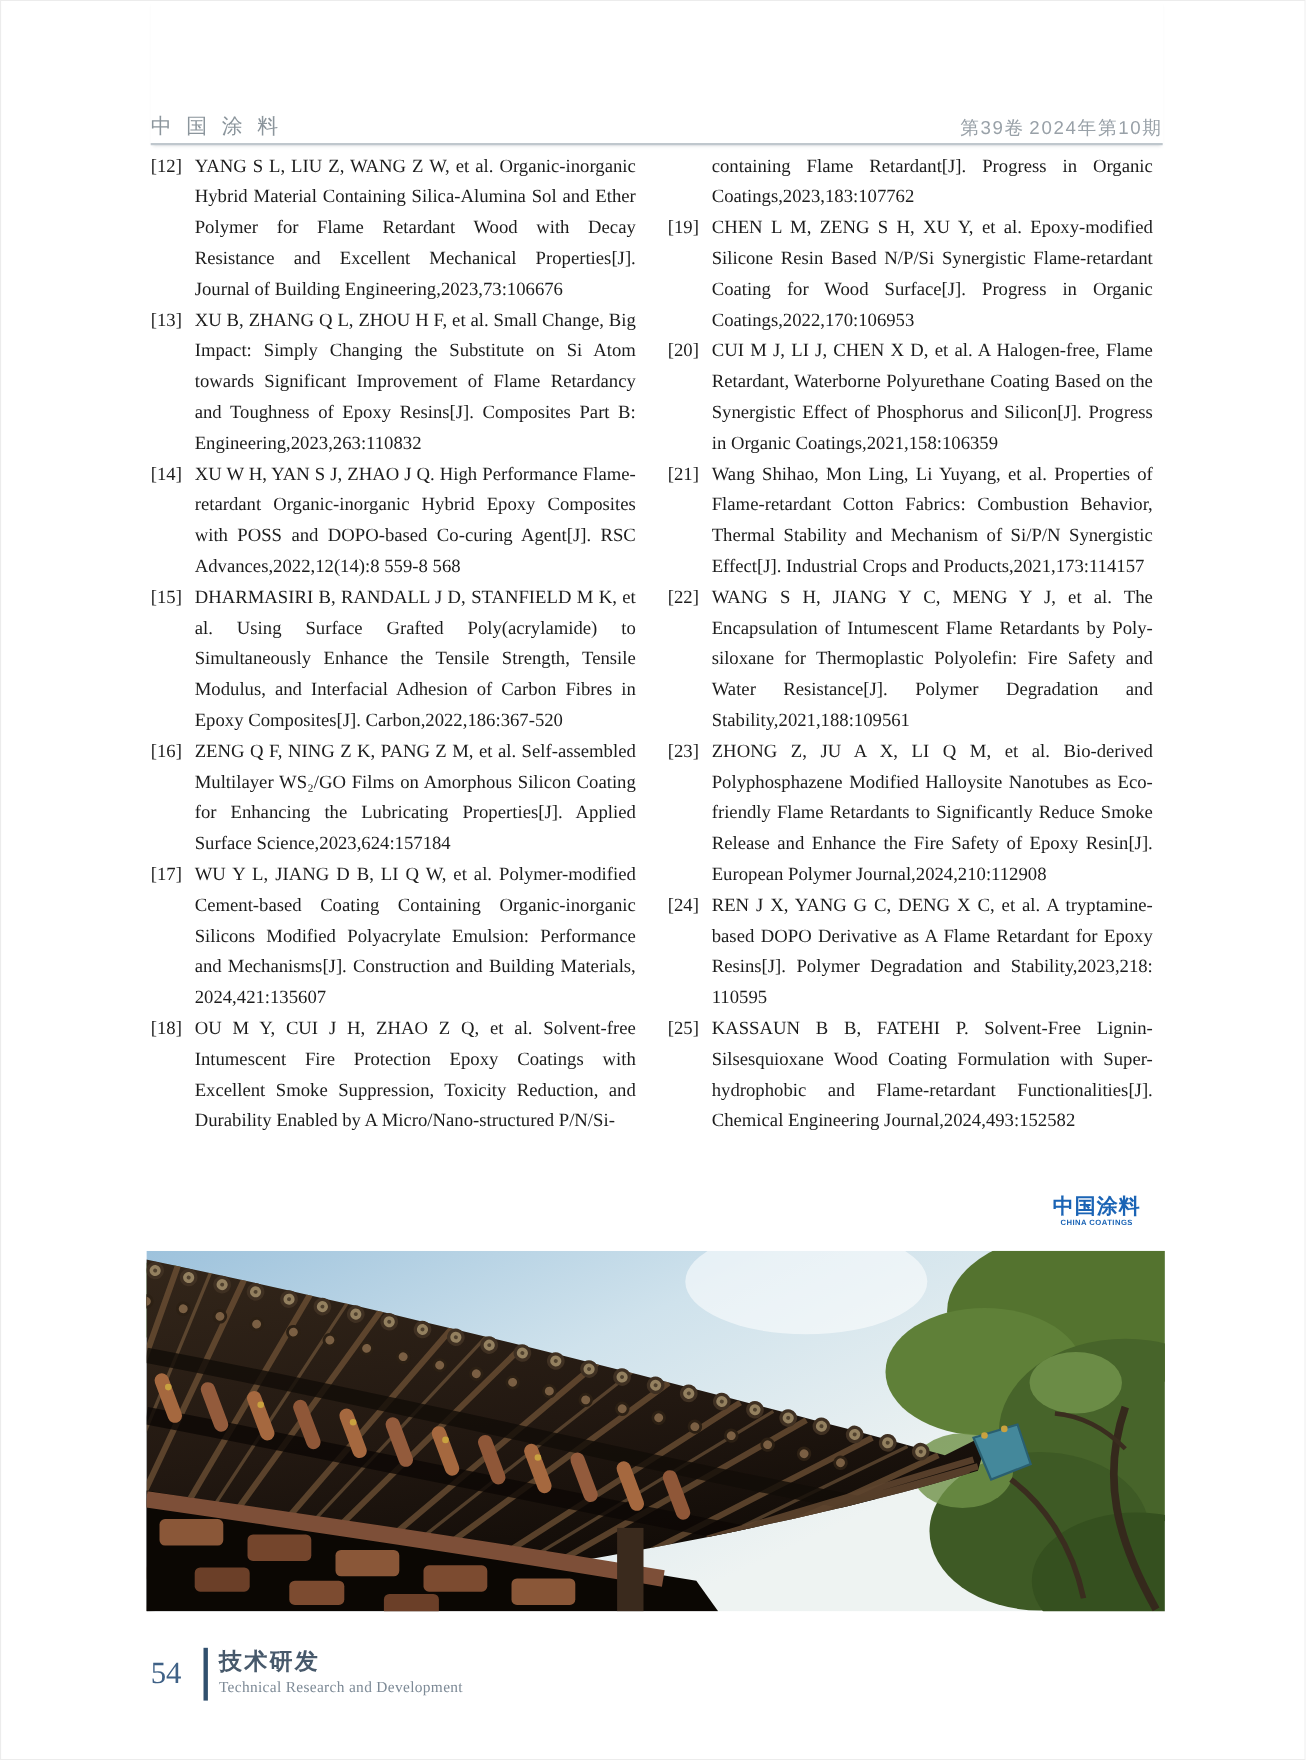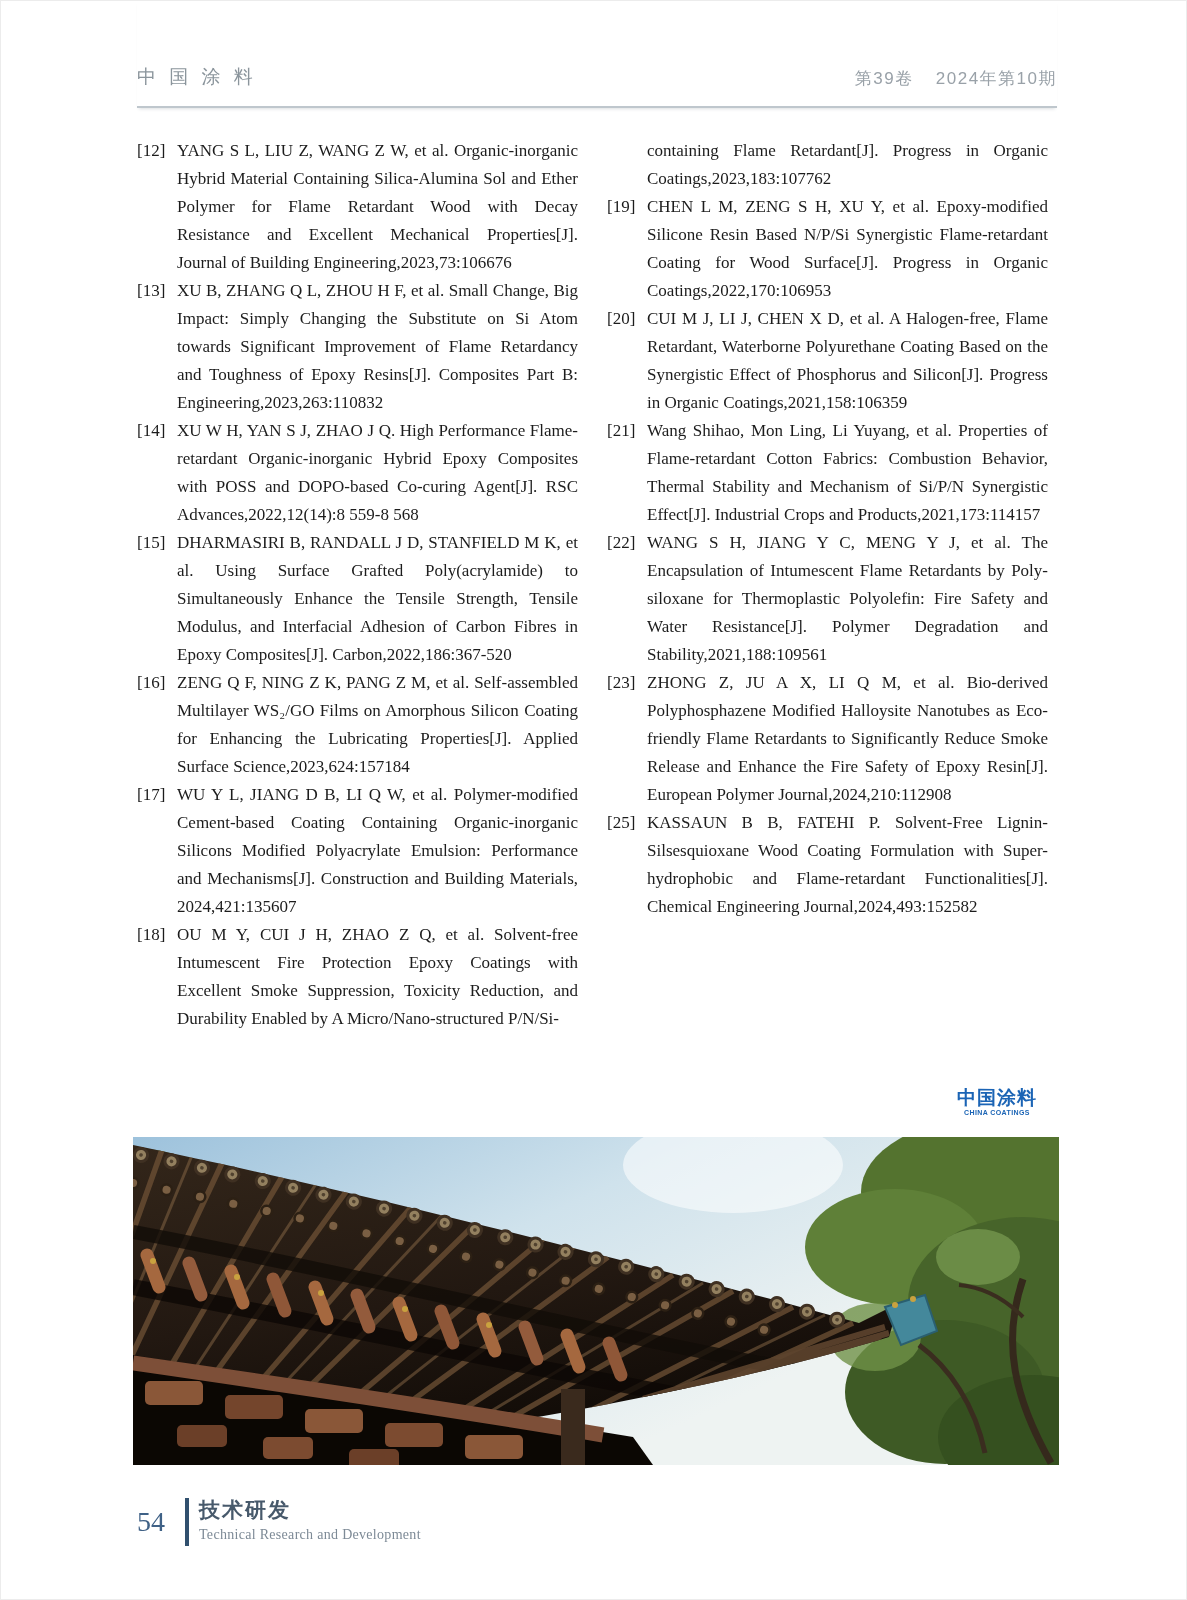--- a/index.html
+++ b/index.html
@@ -4,34 +4,34 @@
 <style>
   html,body { margin:0; padding:0; background:#ffffff; }
   .page {
     position:relative; width:1187px; height:1600px; background:#ffffff;
     overflow:hidden; font-family:"Liberation Serif","DejaVu Serif",serif;
     box-shadow: inset 0 0 0 1px #ececec;
   }
 
   
   .header {
-    position:absolute; top:0; left:137px; width:920px; height:108px;
+    position:absolute; top:0; left:137px; width:920px; height:132px;
     display:flex; justify-content:space-between; align-items:flex-end;
-    padding-bottom:16px; box-sizing:border-box;
+    padding-bottom:2px; box-sizing:border-box;
     border-bottom:2px solid #bfc7cd;
     box-shadow:0 3px 3px -2px rgba(120,130,140,0.25);
   }
   .journal-cn {
     font-family:"Liberation Sans","DejaVu Sans",sans-serif;
     color:#8b959c; font-size:19px; letter-spacing:4px;
   }
   .issue {
     font-family:"Liberation Sans","DejaVu Sans",sans-serif;
     color:#99a1a8; font-size:17px; letter-spacing:1.5px;
-    display:flex; gap:22px;margin-top:11px;
+    display:flex; gap:4px;margin-top:11px;
   }
 
   
   .refs {
     position:absolute; top:137px; left:137px; width:911px;
     display:flex; justify-content:space-between;
     font-size:17px; line-height:28px; color:#1c1c1c;
   }
   .col { width:441px; text-align:justify; }
   .ref { padding-left:40px; text-indent:-40px; }
@@ -142,20 +142,23 @@
         </div>
 
         <div class="ref">
           <span class="ref-num">[22]</span><span class="ref-text">WANG S H, JIANG Y C, MENG Y J, et al. The Encapsulation of Intumescent Flame Retardants by Poly-siloxane for Thermoplastic Polyolefin: Fire Safety and Water Resistance[J]. Polymer Degradation and Stability,2021,188:109561</span>
         </div>
 
         <div class="ref">
           <span class="ref-num">[23]</span><span class="ref-text">ZHONG Z, JU A X, LI Q M, et al. Bio-derived Polyphosphazene Modified Halloysite Nanotubes as Eco-friendly Flame Retardants to Significantly Reduce Smoke Release and Enhance the Fire Safety of Epoxy Resin[J]. European Polymer Journal,2024,210:112908</span>
         </div>
 
+        <div class="ref">
+          <span class="ref-num">[24]</span><span class="ref-text">REN J X, YANG G C, DENG X C, et al. A tryptamine-based DOPO Derivative as A Flame Retardant for Epoxy Resins[J]. Polymer Degradation and Stability,2023,218: 110595</span>
+        </div>
 
         <div class="ref">
           <span class="ref-num">[25]</span><span class="ref-text">KASSAUN B B, FATEHI P. Solvent-Free Lignin-Silsesquioxane Wood Coating Formulation with Super-hydrophobic and Flame-retardant Functionalities[J]. Chemical Engineering Journal,2024,493:152582</span>
         </div>
       </div>
   </div>
 
   <div class="logo">
     <div class="logo-cn">中国涂料</div>
     <div class="logo-en">CHINA COATINGS</div>

